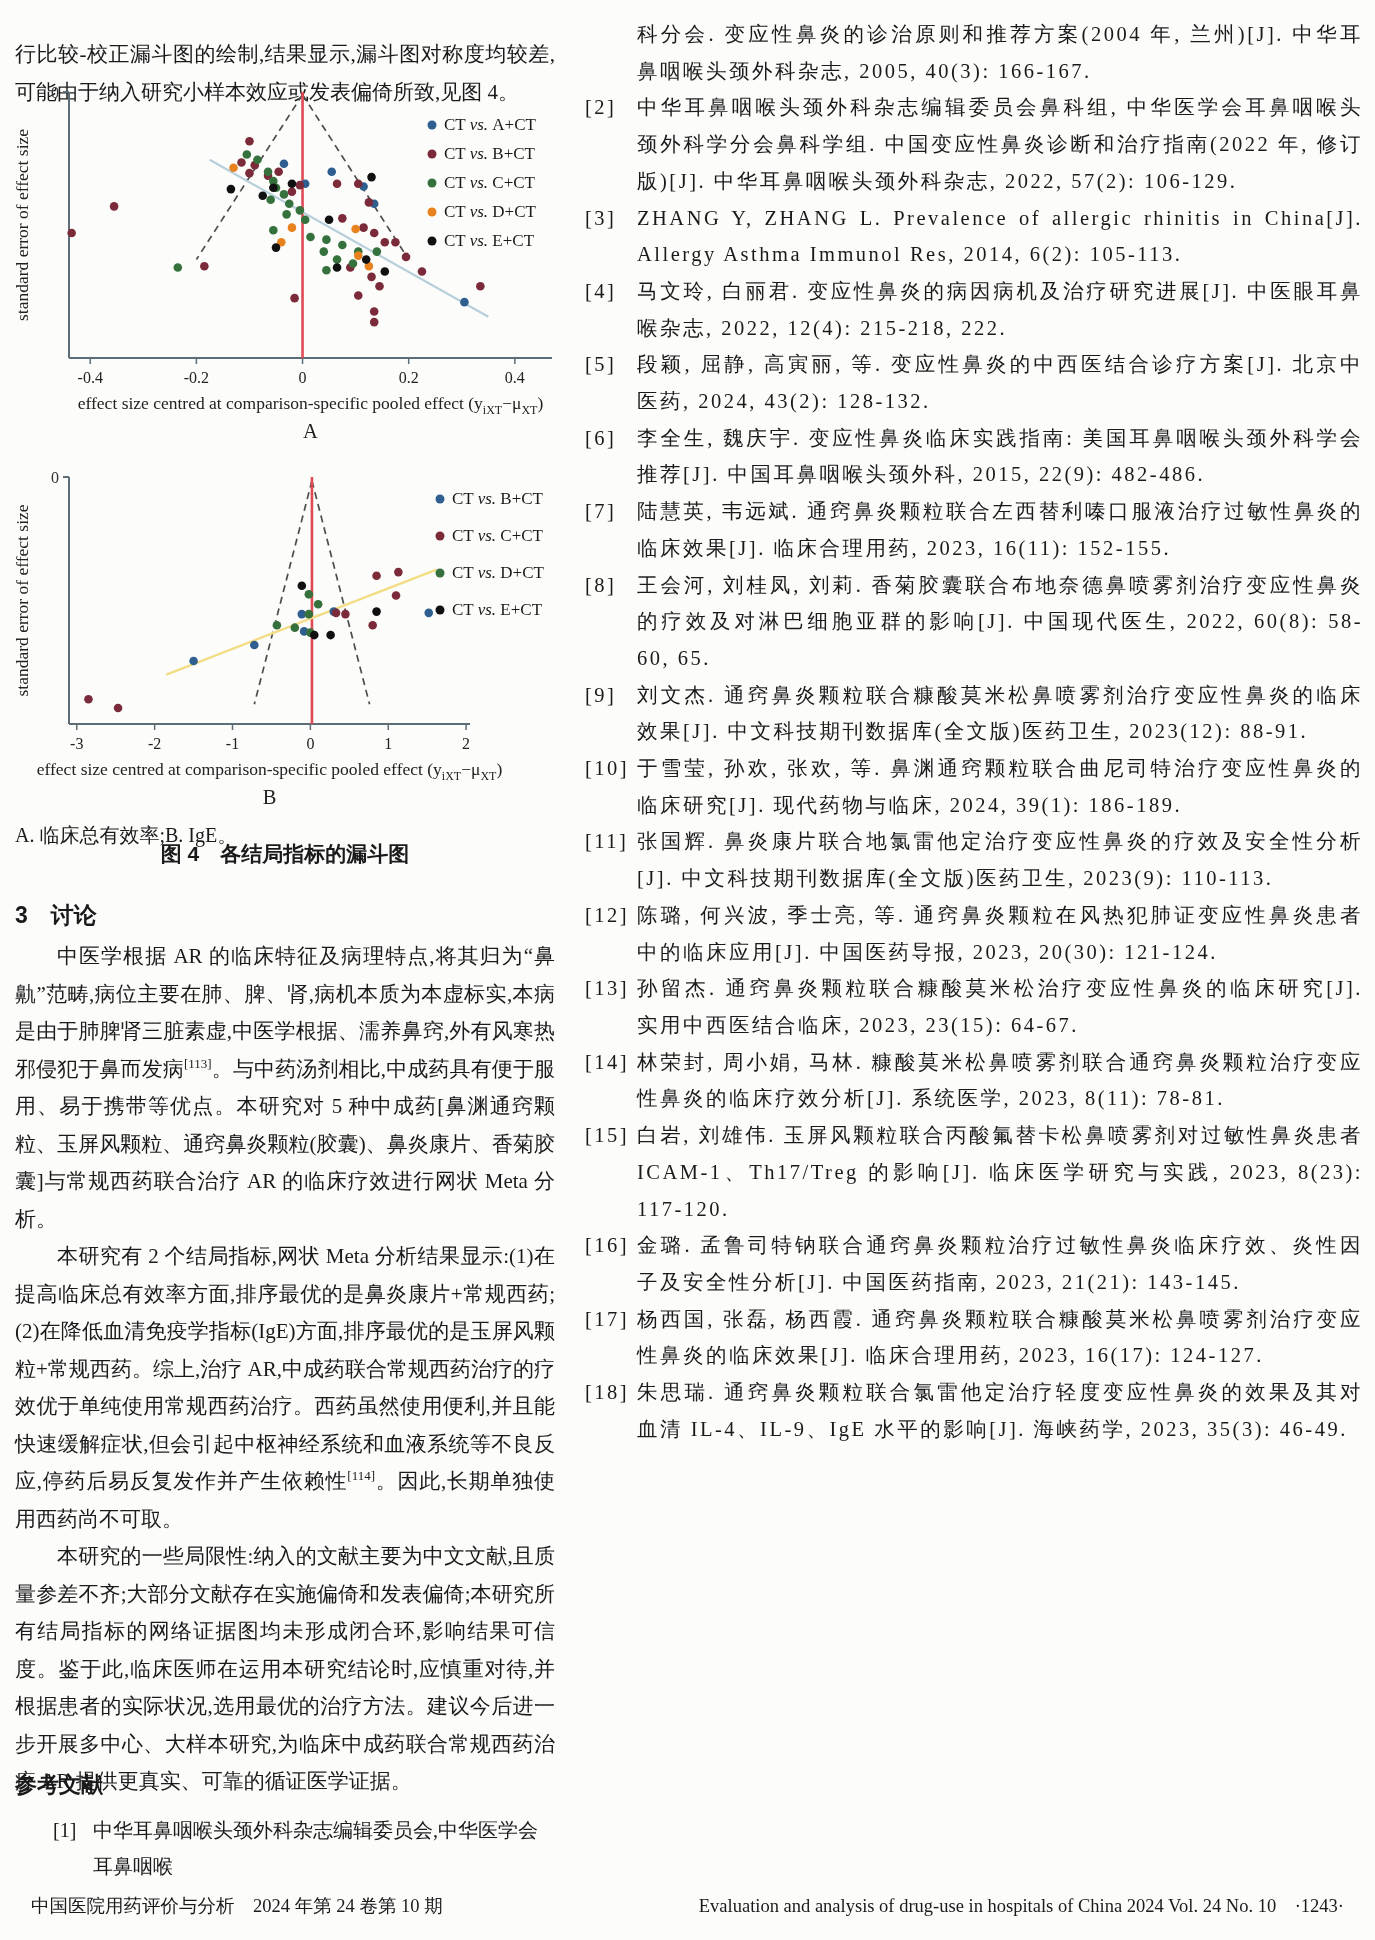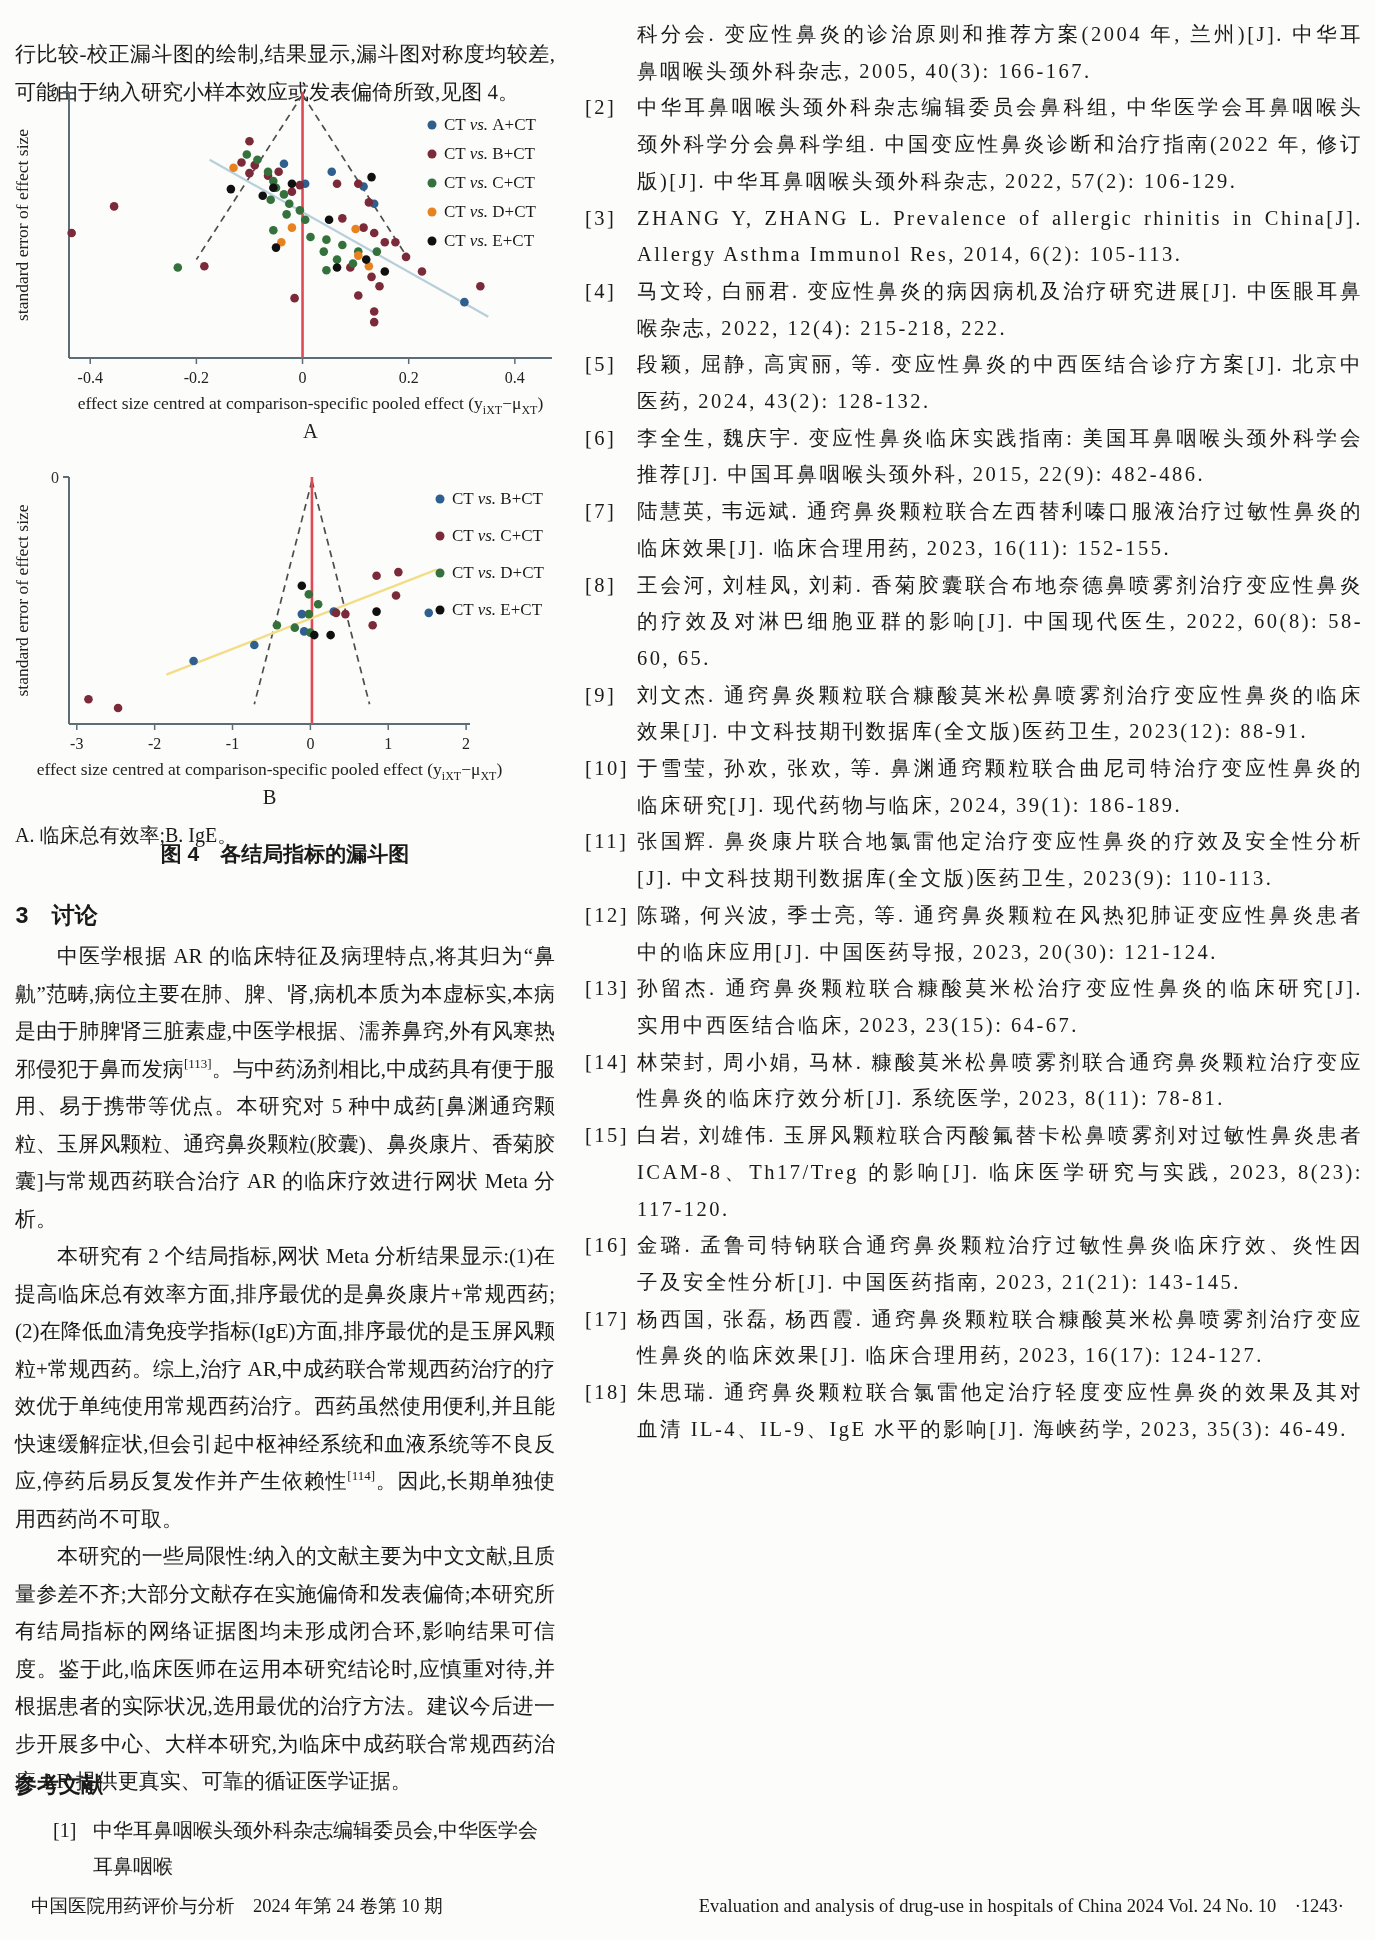--- a/index.html
+++ b/index.html
@@ -6,21 +6,21 @@
   #page{position:relative;width:1375px;height:1940px;background:#fcfcfb;
         font-family:"Liberation Serif","DejaVu Serif",serif;color:#1a1a1a;overflow:hidden;}
   .intro{position:absolute;top:14px;left:15px;width:540px;font-size:21px;line-height:38px;text-align:justify;}
   .chart{position:absolute;left:12px;}
   #funnel-a{top:80px;}
   #funnel-b{top:452px;}
   .fig-note{position:absolute;top:822px;left:15px;width:540px;text-align:left;font-size:20px;}
   .fig-caption{position:absolute;top:840px;left:15px;width:540px;text-align:center;font-size:21px;font-weight:bold;
                font-family:"Liberation Sans","DejaVu Sans",sans-serif;}
   .sec-heading{position:absolute;top:900px;left:15px;font-size:23px;font-weight:bold;
-               font-family:Liberation Mono, monospace;}
+               font-family:Liberation Sans, sans-serif;}
   #discussion{position:absolute;top:938px;left:15px;width:540px;}
   #discussion p{margin:0;font-size:21px;line-height:37.5px;text-align:justify;text-indent:2em;}
   #discussion sup{font-size:13px;line-height:0;}
   .ref-heading{position:absolute;top:1770px;left:15px;font-size:22px;font-weight:bold;
                font-family:"Liberation Sans","DejaVu Sans",sans-serif;}
   .ref1-row{position:absolute;top:1812px;left:15px;width:540px;display:flex;font-size:20px;line-height:36px;}
   .ref1-row .ref-num{flex:0 0 40px;padding-left:38px;}
   .ref1-row .ref-text{flex:1;}
   #right-col{position:absolute;top:16px;left:585px;width:778px;font-size:20.5px;line-height:36.7px;letter-spacing:2.5px;}
   .ref-cont{margin-left:52px;text-align:justify;}
@@ -270,21 +270,21 @@
         <div class="ref-row">
           <span class="ref-num">[13]</span>
           <span class="ref-text">孙留杰. 通窍鼻炎颗粒联合糠酸莫米松治疗变应性鼻炎的临床研究[J]. 实用中西医结合临床, 2023, 23(15): 64-67.</span>
         </div>
         <div class="ref-row">
           <span class="ref-num">[14]</span>
           <span class="ref-text">林荣封, 周小娟, 马林. 糠酸莫米松鼻喷雾剂联合通窍鼻炎颗粒治疗变应性鼻炎的临床疗效分析[J]. 系统医学, 2023, 8(11): 78-81.</span>
         </div>
         <div class="ref-row">
           <span class="ref-num">[15]</span>
-          <span class="ref-text">白岩, 刘雄伟. 玉屏风颗粒联合丙酸氟替卡松鼻喷雾剂对过敏性鼻炎患者 ICAM-8、Th17/Treg 的影响[J]. 临床医学研究与实践, 2023, 8(23): 117-120.</span>
+          <span class="ref-text">白岩, 刘雄伟. 玉屏风颗粒联合丙酸氟替卡松鼻喷雾剂对过敏性鼻炎患者 ICAM-1、Th17/Treg 的影响[J]. 临床医学研究与实践, 2023, 8(23): 117-120.</span>
         </div>
         <div class="ref-row">
           <span class="ref-num">[16]</span>
           <span class="ref-text">金璐. 孟鲁司特钠联合通窍鼻炎颗粒治疗过敏性鼻炎临床疗效、炎性因子及安全性分析[J]. 中国医药指南, 2023, 21(21): 143-145.</span>
         </div>
         <div class="ref-row">
           <span class="ref-num">[17]</span>
           <span class="ref-text">杨西国, 张磊, 杨西霞. 通窍鼻炎颗粒联合糠酸莫米松鼻喷雾剂治疗变应性鼻炎的临床效果[J]. 临床合理用药, 2023, 16(17): 124-127.</span>
         </div>
         <div class="ref-row">

